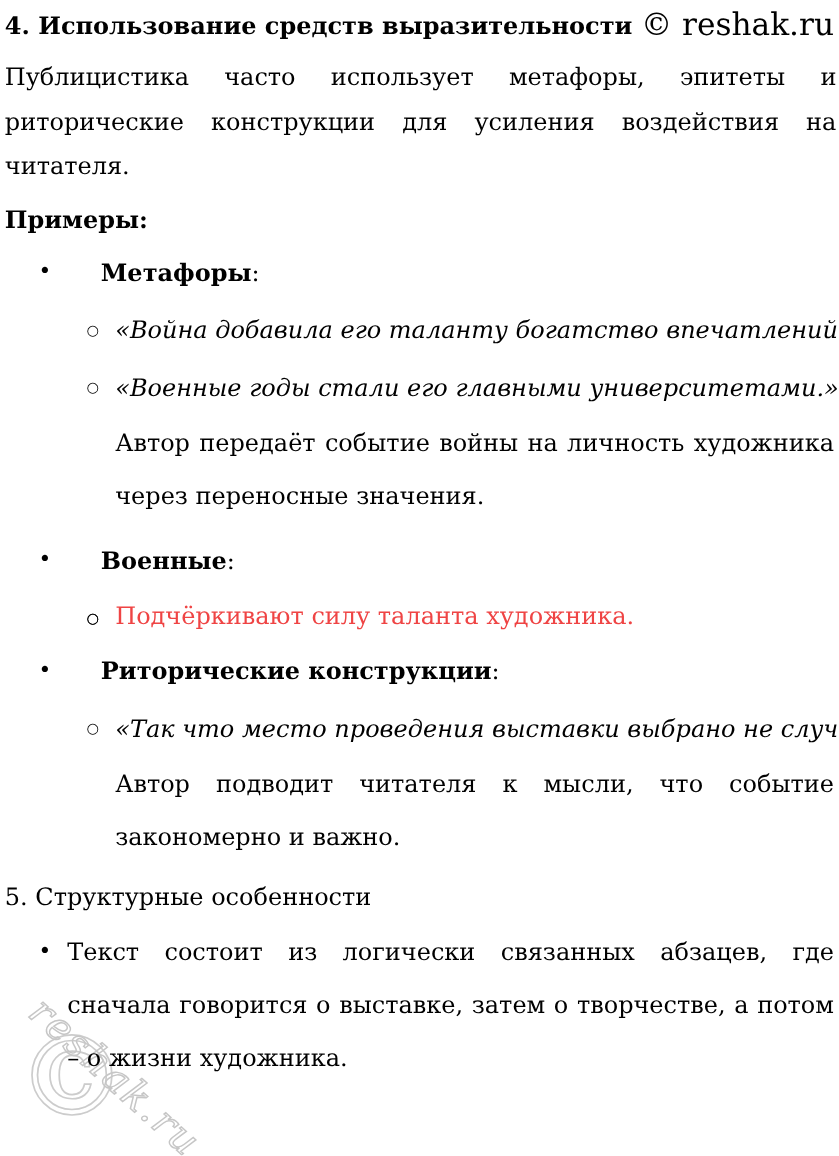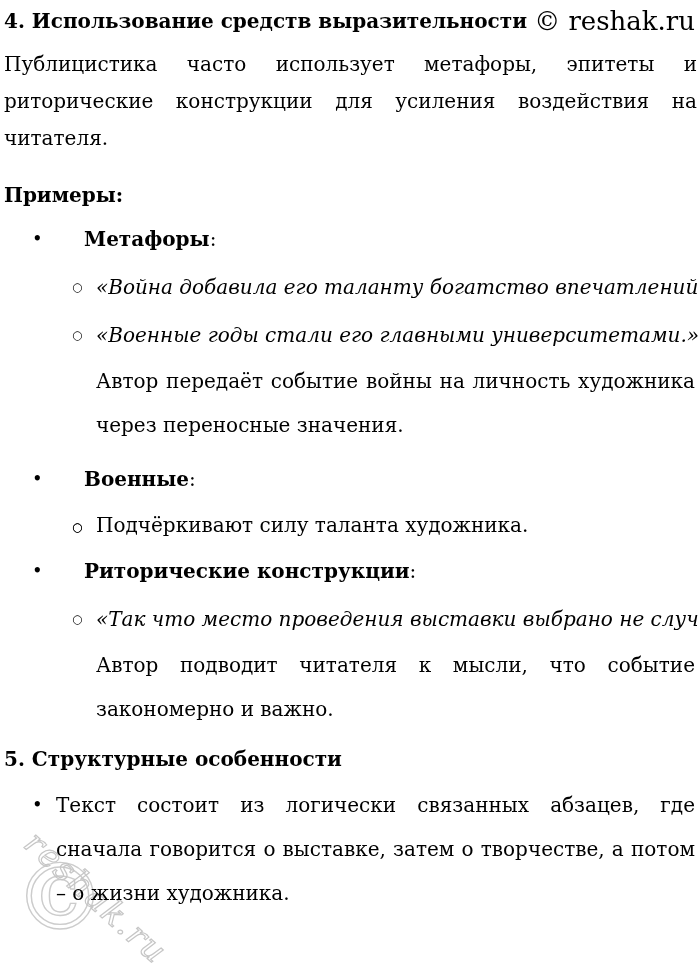--- a/index.html
+++ b/index.html
@@ -25,45 +25,45 @@
   .h-copy { font-size: 26px; font-weight: normal; padding-right: 2px; white-space: nowrap; }
 
   
   .intro {
     margin: 12px 0 0 0;
     font-size: 20px;
     line-height: 37px;
     text-align: justify;
   }
 
-  .examples { margin-top: 24px; font-size: 20px; font-weight: bold; line-height: 28px; }
+  .examples { margin-top: 12px; font-size: 20px; font-weight: bold; line-height: 28px; }
 
   
   .row { position: relative; font-size: 20px; line-height: 48px; }
   .m1 {
     position: absolute; left: 28px; top: 0;
     font-size: 18px; line-height: inherit;
   }
   .l1c { margin-left: 80px; }
   .term { font-weight: bold; }
   .m2 {
     position: absolute; left: 68px; top: 0;
     font-size: 12px; line-height: inherit;
   }
   .quote { margin-left: 92px; font-style: italic; white-space: nowrap; }
   .note {
     margin-left: 92px; margin-right: 2px;
     font-size: 20px; line-height: 44px;
     text-align: justify;
   }
-  .note-faded { color: #000000; }
+  .note-faded { color: #ef4444; }
   .mt6 { margin-top: 6px; }
   .mt8 { margin-top: 8px; }
 
-  .h5 { margin-top: 14px; font-size: 20px; font-weight: bold; line-height: 28px; position: relative; }
+  .h5 { margin-top: 14px; font-size: 20px; font-weight: normal; line-height: 28px; position: relative; }
   .s5row { position: relative; margin-top: 10px; font-size: 20px; line-height: 44px; }
   .s5row .m1 { line-height: 44px; }
   .s5c { margin-left: 52px; margin-right: 2px; text-align: justify; }
 
   
   .wm { position: absolute; left: 0; top: 0; width: 699px; height: 963px; z-index: 0; pointer-events: none; }
   .wm-text {
     position: absolute; left: 30px; top: 818px;
     font-size: 33px; font-style: italic; letter-spacing: 2px;
     color: rgba(255,255,255,0);

